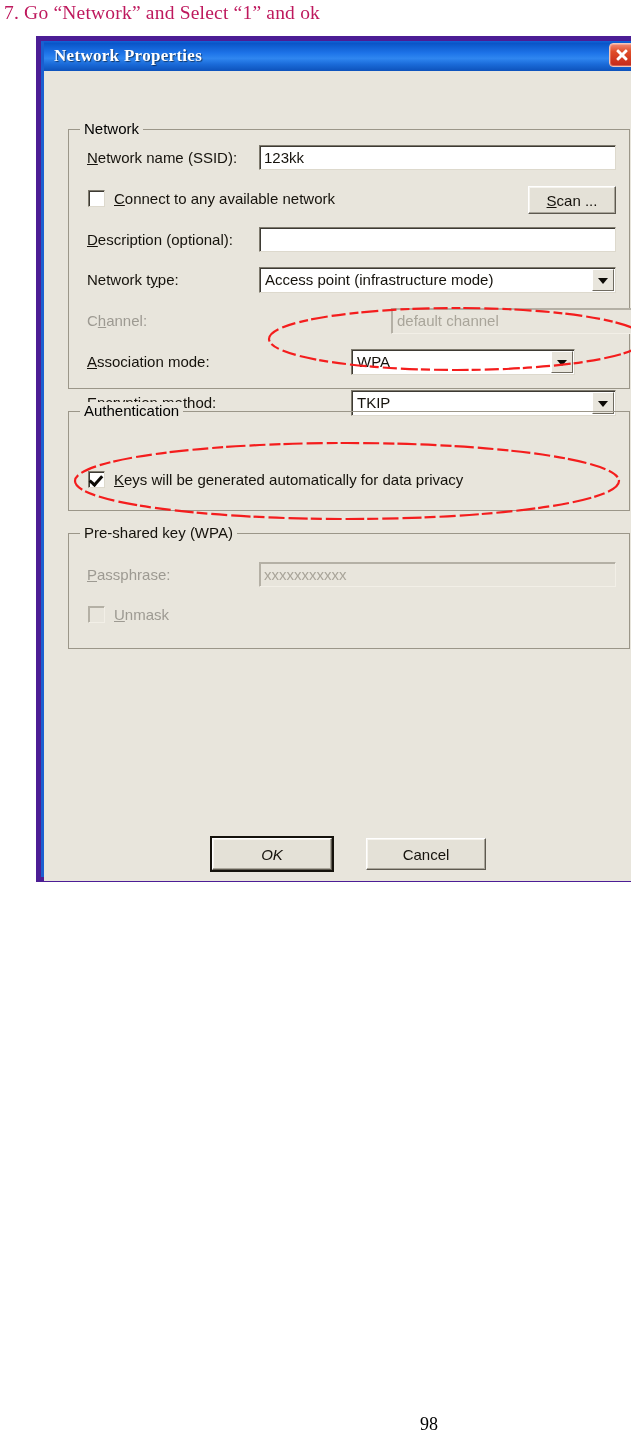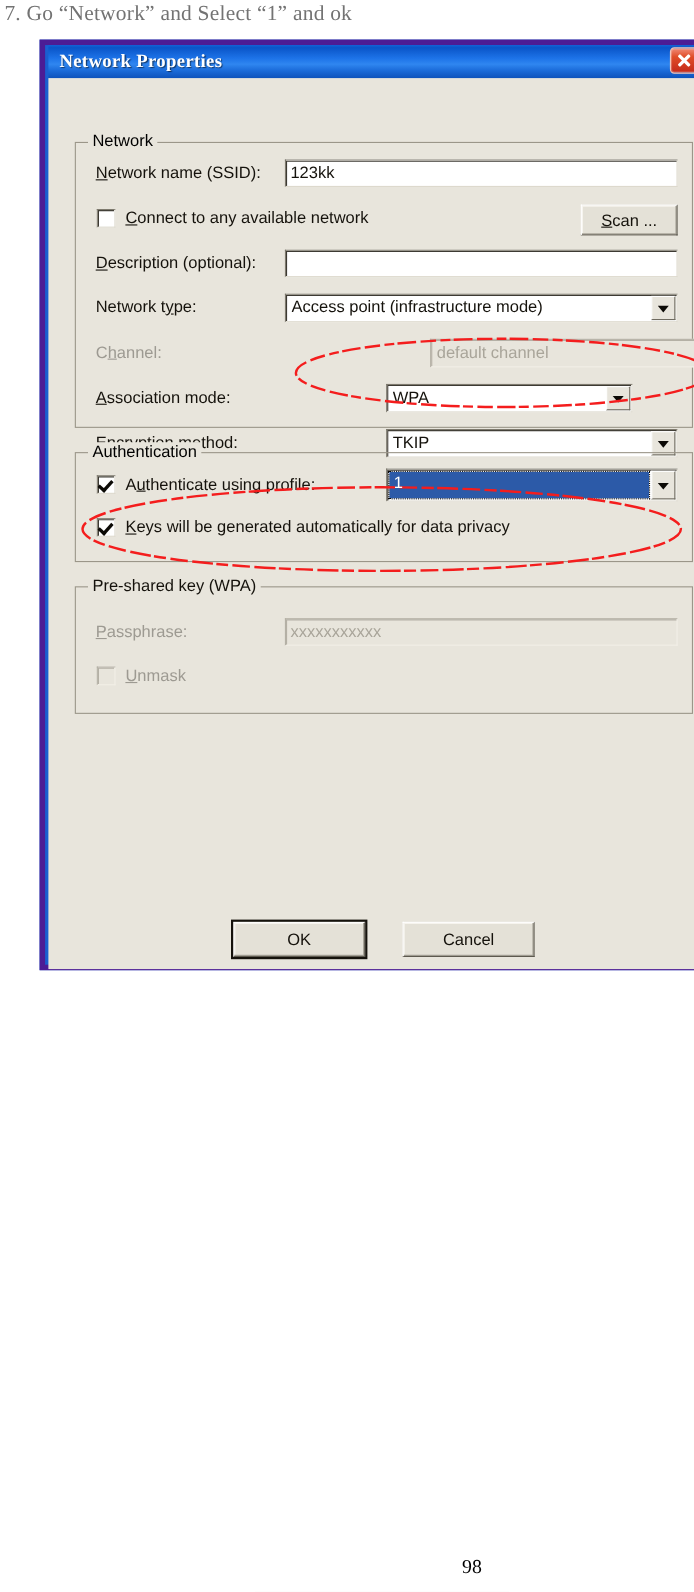--- a/index.html
+++ b/index.html
@@ -15,21 +15,21 @@
     overflow: hidden;
   }
 
   
   .doc-caption {
     position: absolute;
     left: 4px;
     top: 2px;
     font-family: "Liberation Serif", serif;
     font-size: 19.5px;
-    color: #737373;
+    color: #be185d;
     white-space: nowrap;
     letter-spacing: 0.2px;
   }
   .page-number {
     position: absolute;
     left: 420px;
     top: 1414px;
     font-family: "Liberation Serif", serif;
     font-size: 18px;
     color: #000;
@@ -273,21 +273,21 @@
     box-sizing: border-box;
     font-size: 15px;
     color: #15120c;
     display: flex;
     align-items: center;
     justify-content: center;
     cursor: pointer;
     white-space: nowrap;
   }
   .btn u { text-decoration: underline; }
-  .btn.default { outline: 2px solid #15120c; outline-offset: 0px; }
+  .btn.default { outline: 2px solid #15120c; outline-offset: 0px; font-style: italic; }
 
   
   .annot {
     position: absolute;
     pointer-events: none;
   }
 </style>
 </head>
 <body>
 
@@ -353,29 +353,20 @@
         <div class="combo" style="left:282px; width:265px;">
           <div class="combo-text">TKIP</div>
           <div class="arrow-btn"></div>
         </div>
       </div>
     </div>
 
     <div class="group g-auth">
       <div class="group-title">Authentication</div>
 
-      <div class="row" style="top:16px;">
-        <div class="cbx on" style="left:19px; top:4px;"></div>
-        <span class="lbl" style="left:45px;"><span>A</span><u>u</u><span>thenticate using profile:</span></span>
-        <div class="combo sel" style="left:282px; width:265px; top:-2px; height:30px;">
-          <div class="sel-fill"></div>
-          <div class="combo-text">1</div>
-          <div class="arrow-btn"></div>
-        </div>
-      </div>
 
       <div class="row" style="top:55px;">
         <div class="cbx on" style="left:19px; top:4px;"></div>
         <span class="lbl" style="left:45px;"><u>K</u><span>eys will be generated automatically for data privacy</span></span>
       </div>
     </div>
 
     <div class="group g-psk disabled">
       <div class="group-title" style="color:#15120c;">Pre-shared key (WPA)</div>
 

